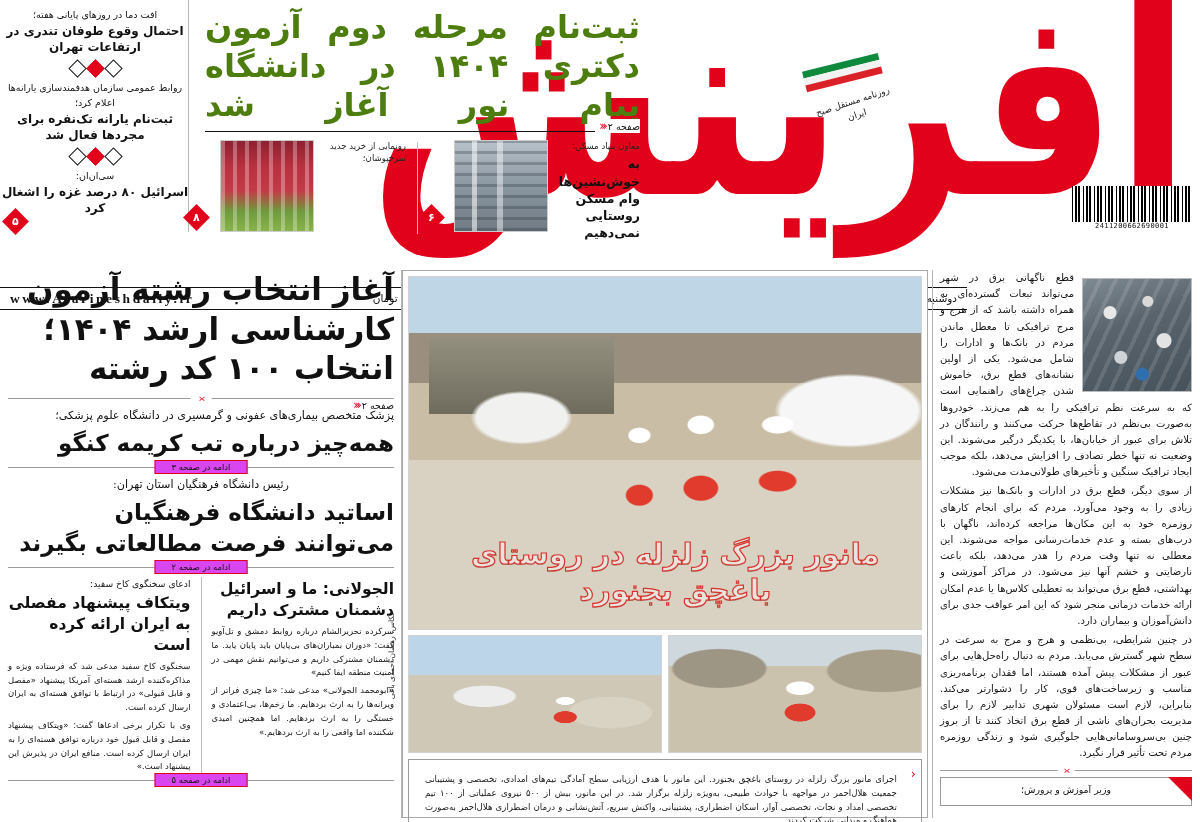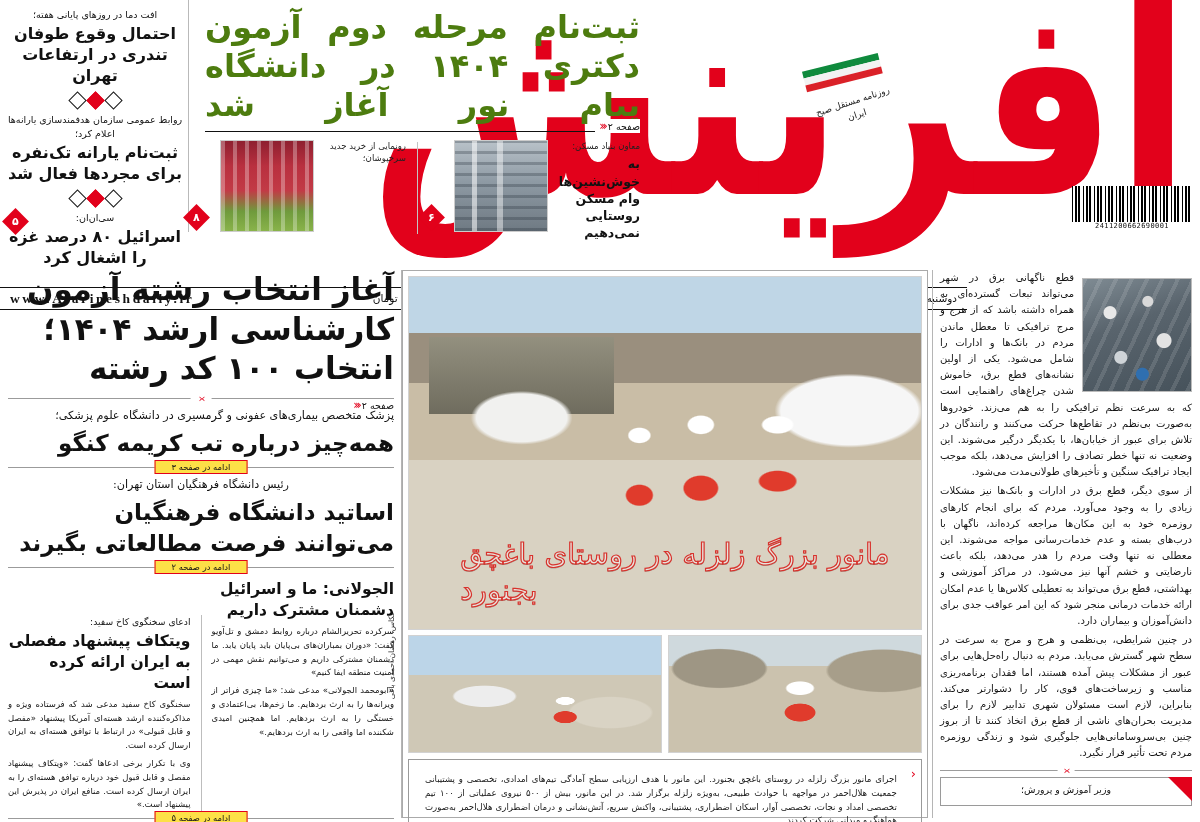--- a/index.html
+++ b/index.html
@@ -51,21 +51,21 @@
   .lead .rule{border-top:1.5px solid #111;margin-top:6px;position:relative;height:0;}
   .pagetag{
     display:inline-flex;align-items:center;gap:3px;
     font-size:9.5px;color:#111;position:absolute;right:0;top:-13px;background:#fff;padding-left:4px;
   }
   .chev{color:#e2011b;font-size:12px;letter-spacing:-3px;}
 
   
   .leftrail{position:absolute;left:0;top:8px;width:190px;text-align:center;}
   .leftrail .kicker{font-size:9.5px;color:#111;line-height:1.5;margin-bottom:2px;}
-  .leftrail .ttl{font-size:16px;font-weight:bold;line-height:1.3;color:#121212;text-align:center;}
+  .leftrail .ttl{font-size:12px;font-weight:bold;line-height:1.3;color:#121212;text-align:center;}
   .diamonds{margin:7px 0 6px;display:flex;justify-content:center;gap:5px;}
   .dmd{width:11px;height:11px;transform:rotate(45deg);border:1.6px solid #1a1a1a;}
   .dmd.fill{background:#e2011b;border-color:#e2011b;}
   .railsep{position:absolute;left:188px;top:0;width:1px;height:232px;background:#b9b9b9;}
 
   
   .numbadge{
     position:absolute;width:19px;height:19px;background:#e2011b;transform:rotate(45deg);
     display:flex;align-items:center;justify-content:center;
   }
@@ -143,22 +143,22 @@
      background:
       radial-gradient(ellipse at 22% 40%,#f1f1ef 0 8%,transparent 9%),
       radial-gradient(ellipse at 45% 62%,#e03b2c 0 3.2%,transparent 3.6%),
       radial-gradient(ellipse at 57% 60%,#e03b2c 0 4%,transparent 4.4%),
       radial-gradient(ellipse at 72% 58%,#e03b2c 0 3.4%,transparent 3.8%),
       radial-gradient(ellipse at 45% 45%,#ffffff 0 2.6%,transparent 3%),
       radial-gradient(ellipse at 57% 42%,#ffffff 0 3%,transparent 3.4%),
       radial-gradient(ellipse at 72% 42%,#ffffff 0 2.8%,transparent 3.2%),
       radial-gradient(ellipse at 86% 38%,#f6f6f6 0 11%,transparent 12%);}
   .overlay{
-    position:absolute;right:6%;bottom:6%;left:10%;text-align:left;
-    font-size:29px;font-weight:normal;line-height:1.22;color:#e8e3dc;
+    position:absolute;right:6%;bottom:6%;left:10%;text-align:center;
+    font-size:29px;font-weight:bold;line-height:1.22;color:#e8e3dc;
     -webkit-text-stroke:1.2px #d8322c;text-shadow:0 1px 0 rgba(0,0,0,.25);
   }
   .subrow{display:flex;gap:6px;margin-top:5px;height:118px;}
   .subphoto{flex:1;border:1px solid #d2d2d2;position:relative;overflow:hidden;}
   .ph-sub1{background:linear-gradient(180deg,#bcd5e8 0 34%,#cfc8b6 34% 100%);}
   .ph-sub1:after{content:"";position:absolute;inset:0;
      background:
        radial-gradient(ellipse at 30% 52%,#ededed 0 12%,transparent 13%),
        radial-gradient(ellipse at 62% 70%,#e03b2c 0 5%,transparent 5.5%),
        radial-gradient(ellipse at 62% 56%,#fff 0 4%,transparent 4.5%),
@@ -178,28 +178,28 @@
   .capbox .cmark{color:#e2011b;font-size:13px;line-height:1;letter-spacing:-3px;margin-top:2px;}
   .capbox p{margin:8px;font-size:8.6px;line-height:1.6;color:#161616;text-align:justify;}
 
   
   .colL{position:absolute;left:8px;width:386px;top:0;height:548px;}
   .colL .vsep{position:absolute;right:-8px;top:0;width:1px;height:548px;background:#b5b5b5;}
   .colL h2.big{margin:0;font-size:31px;font-weight:bold;line-height:1.28;color:#111;text-align:right;letter-spacing:-.5px;}
   .contline{border-top:1px solid #9b9b9b;margin:9px 0 9px;position:relative;height:0;}
   .contline .chip{
     position:absolute;left:50%;top:-8px;transform:translateX(-50%);
-    background:#fde047;border:1px solid #e2011b;font-size:8.4px;padding:1px 16px;color:#111;
+    background:#d946ef;border:1px solid #e2011b;font-size:8.4px;padding:1px 16px;color:#111;
   }
   .contline .mk{position:absolute;left:50%;top:-7px;transform:translateX(-50%);background:#fff;padding:0 8px;color:#e2011b;font-size:11px;letter-spacing:-2px;}
   .kick2{font-size:11.2px;color:#111;text-align:right;line-height:1.5;}
   .h3l{margin:3px 0 0;font-size:23px;font-weight:bold;line-height:1.33;color:#111;text-align:right;}
   .twocol{display:flex;gap:10px;margin-top:4px;}
   .twocol .cell{flex:1;}
-  .twocol .cell + .cell{border-right:1px solid #bdbdbd;padding-right:10px;margin-top:38px;}
+  .twocol .cell + .cell{border-right:1px solid #bdbdbd;padding-right:10px;}
   .twocol .kick{font-size:9.2px;color:#111;text-align:right;line-height:1.5;}
   .twocol .ttl{font-size:15.5px;font-weight:bold;line-height:1.35;color:#111;text-align:right;margin-top:2px;}
   .twocol p{margin:4px 0 0;font-size:8.5px;line-height:1.62;color:#161616;text-align:justify;}
 </style>
 </head>
 <body>
 
 <div class="page">
 
   <div class="topband">

